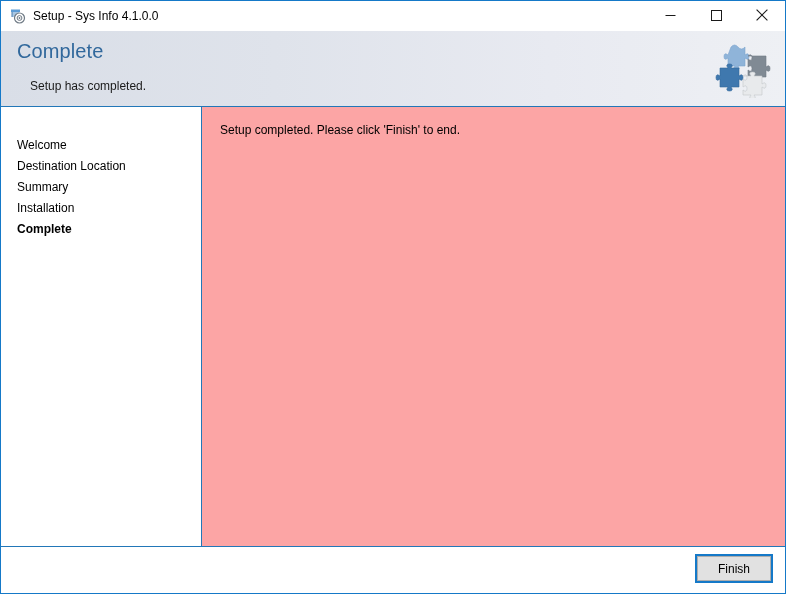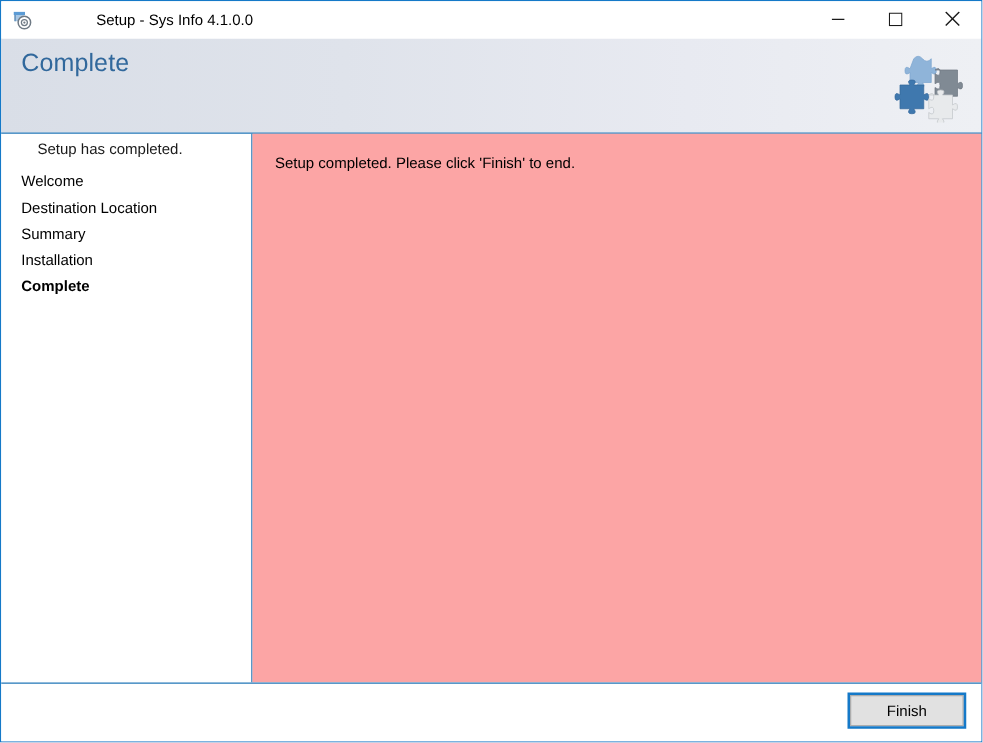--- a/index.html
+++ b/index.html
@@ -41,21 +41,20 @@
     margin-left: 8px;
     margin-right: 7px;
     flex: 0 0 17px;
     position: relative;
   }
   #title-text {
     font-size: 12px;
     color: #000000;
     line-height: 30px;
     white-space: nowrap;
-    margin-left: 44px;
   }
   #window-controls {
     position: absolute;
     right: 0;
     top: 0;
     height: 30px;
     display: flex;
   }
   .wc-btn {
     width: 46px;
@@ -87,21 +86,20 @@
     font-size: 20px;
     color: #31689c;
     letter-spacing: 0.1px;
   }
   #header-subtitle {
     position: absolute;
     left: 29px;
     top: 48px;
     font-size: 12px;
     color: #1a1a1a;
-    margin-top: 33px;
   }
   #header-graphic {
     position: absolute;
     right: 14px;
     top: 9px;
     width: 58px;
     height: 58px;
   }
 
   
@@ -148,21 +146,21 @@
     height: 47px;
     background: #ffffff;
     border-top: 1px solid #2277b8;
     box-sizing: border-box;
     position: relative;
   }
   #finish-button {
     position: absolute;
     right: 14px;
     top: 9px;
-    width: 91px;
+    width: 74px;
     height: 25px;
     box-sizing: border-box;
     background: #e1e1e1;
     border: 1px solid #adadad;
     outline: 2px solid #1579c8;
     outline-offset: 0px;
     font-family: "Liberation Sans", sans-serif;
     font-size: 12px;
     color: #000000;
     padding: 0;

